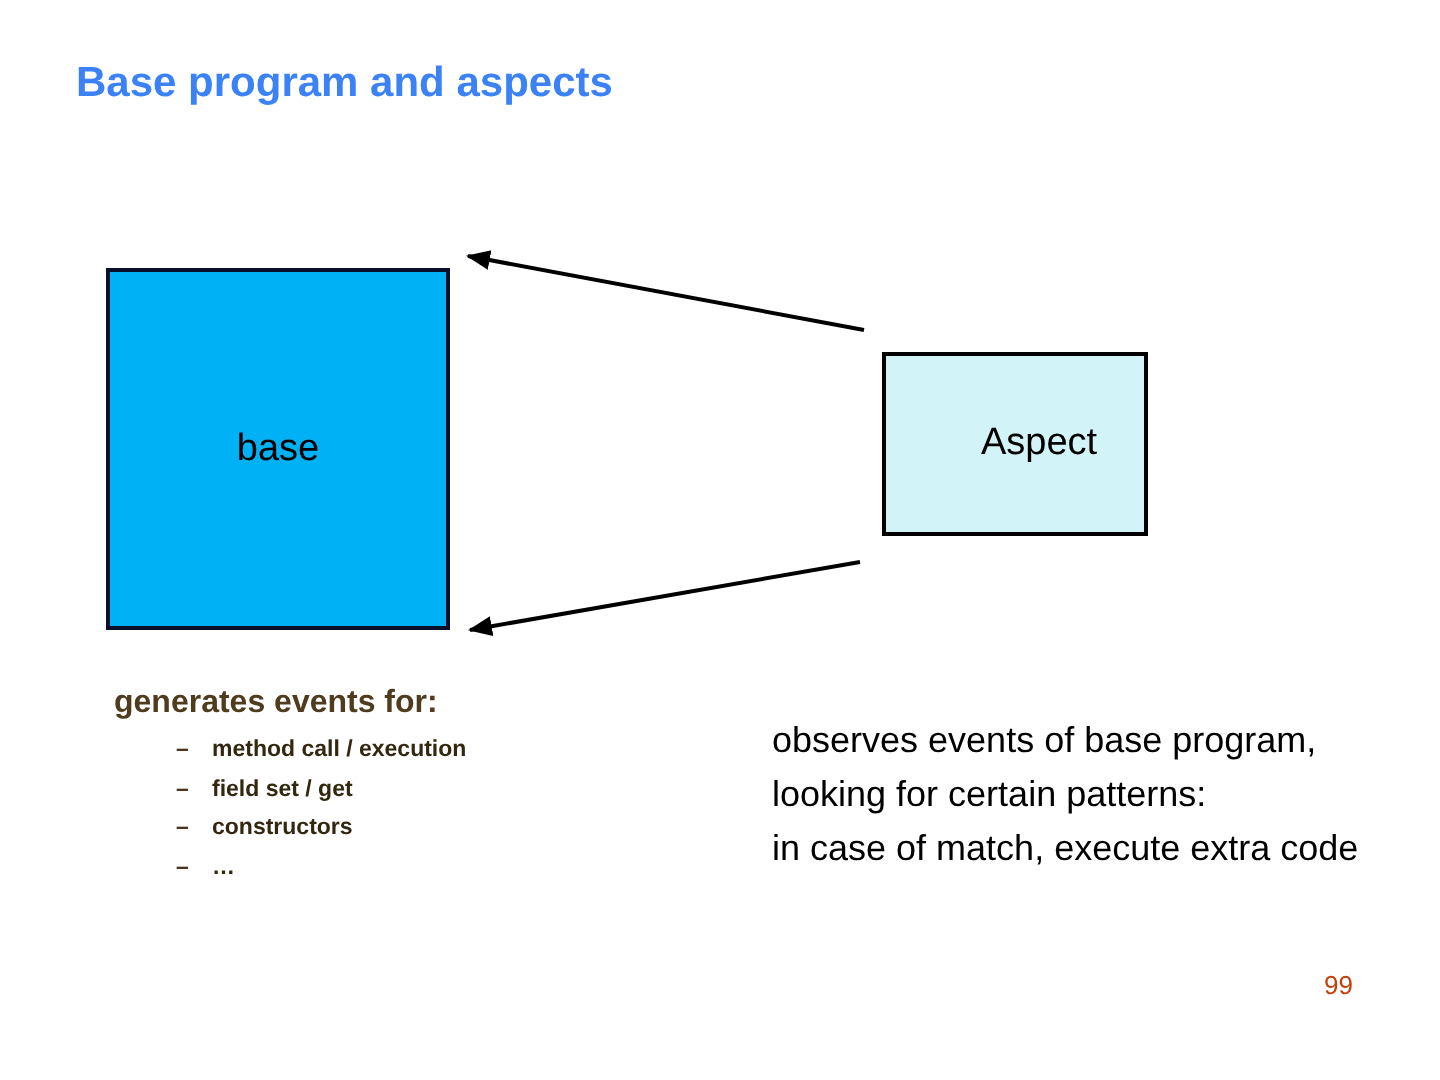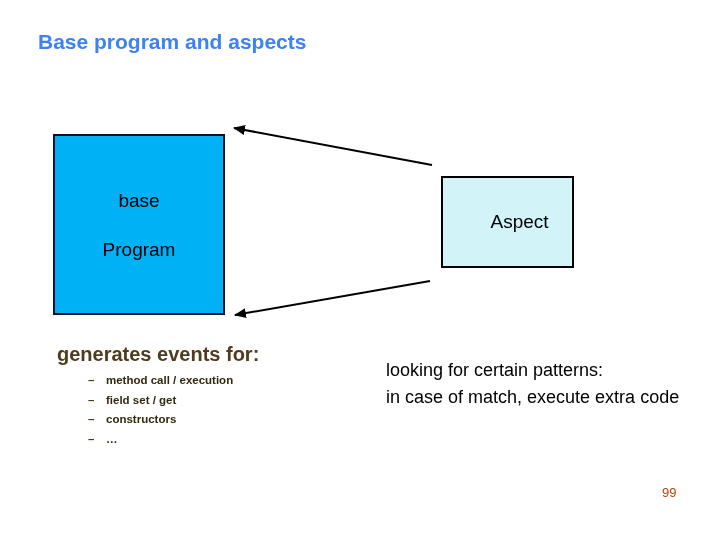--- a/index.html
+++ b/index.html
@@ -66,21 +66,21 @@
     padding-left: 24px;
   }
 
   .generates-block {
     position: absolute;
     left: 57px;
     top: 343px;
     width: 290px;
   }
   .generates-heading {
-    font-size: 20px;
+    font-size: 16px;
     font-weight: bold;
     color: #4f3b1d;
     margin-bottom: 8px;
   }
   .bullet-row {
     display: flex;
     align-items: baseline;
     padding-left: 31px;
     height: 19.5px;
     font-size: 11.5px;
@@ -123,21 +123,20 @@
       <marker id="arrowhead" markerUnits="userSpaceOnUse" markerWidth="14" markerHeight="12" refX="11" refY="5" orient="auto">
         <path d="M0,0 L12,5 L0,10 z" fill="#000000"></path>
       </marker>
     </defs>
     <line x1="432" y1="165" x2="234" y2="128" stroke="#000000" stroke-width="2" marker-end="url(#arrowhead)"></line>
     <line x1="430" y1="281" x2="235" y2="315" stroke="#000000" stroke-width="2" marker-end="url(#arrowhead)"></line>
   </svg>
 
   <div class="base-box">
     <span>base</span>
-    <span>Program</span>
   </div>
 
   <div class="aspect-box">
     <span>Aspect</span>
   </div>
 
   <div class="generates-block">
     <div class="generates-heading">generates events for:</div>
 
     <div class="bullet-row">
@@ -152,19 +151,20 @@
       <span class="bullet-dash">–</span>
       <span>constructors</span>
     </div>
     <div class="bullet-row">
       <span class="bullet-dash">–</span>
       <span>…</span>
     </div>
   </div>
 
   <div class="observes-block">
+    <div>observes events of base program,</div>
     <div>looking for certain patterns:</div>
     <div>in case of match, execute extra code</div>
   </div>
 
   <div class="page-number">99</div>
 
 </div>
 
 </body></html>

